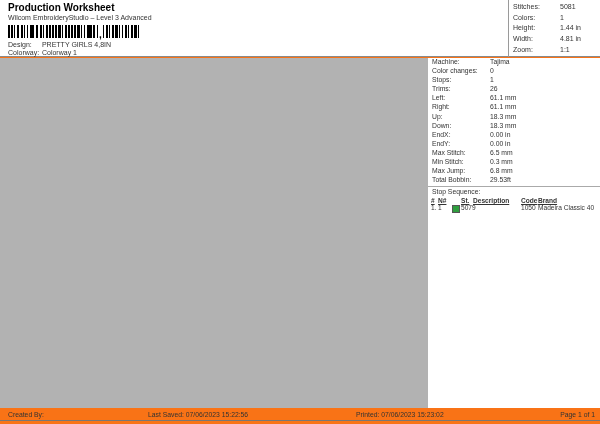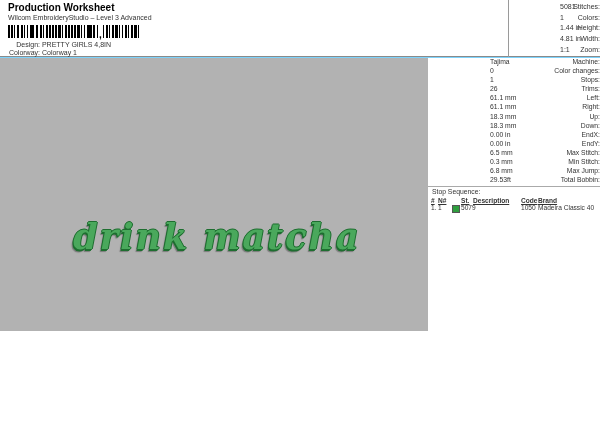--- a/index.html
+++ b/index.html
@@ -1,17 +1,17 @@
 <!DOCTYPE html>
 <html><head>
 <meta charset="utf-8">
 <style>
   html,body{margin:0;padding:0;background:#fff;}
-  .page{position:relative;width:600px;height:331px;background:#7dd3fc;overflow:hidden;
-        font-family:"Liberation Sans",sans-serif;color:#222;text-align:right;}
+  .page{position:relative;width:600px;height:424px;background:#f97316;overflow:hidden;
+        font-family:"Liberation Sans",sans-serif;color:#222;}
 
   
   .header{position:absolute;left:0;top:0;width:600px;height:57px;background:#fff;
           border-bottom:1px solid #8a8a8a;box-sizing:border-box;}
   .title{position:absolute;left:8px;top:2px;font-size:10px;font-weight:bold;color:#000;}
   .subtitle{position:absolute;left:8px;top:14px;font-size:7px;color:#333;}
   .barcode-wrap{position:absolute;left:8px;top:25px;height:13px;display:flex;align-items:flex-end;}
   .barcode-bars{height:13px;background:
      repeating-linear-gradient(90deg,#000 0 1.5px,#fff 1.5px 3px,#000 3px 5.5px,#fff 5.5px 6.5px,#000 6.5px 7.5px,#fff 7.5px 9.5px);}
   .bars-a{width:90px;}
@@ -96,21 +96,20 @@
         <span class="val">4.81 in</span>
       </div>
       <div class="stats-row">
         <span>Zoom:</span>
         <span class="val">1:1</span>
       </div>
     </div>
   </div>
 
   <div class="canvas" style="background-color: rgb(178, 178, 178);">
-    <div class="emb-line" style="color: rgb(74, 168, 92);">drink matcha</div>
   </div>
 
   <div class="panel">
     <div class="info-row">
       <span>Machine:</span>
       <span class="val">Tajima</span>
     </div>
     <div class="info-row">
       <span>Color changes:</span>
       <span class="val">0</span>

